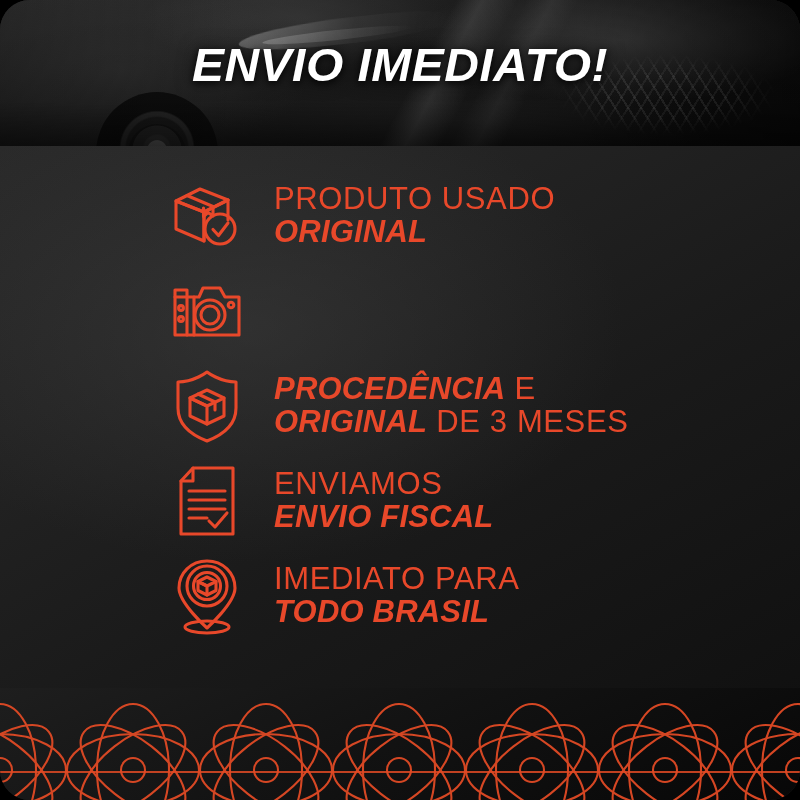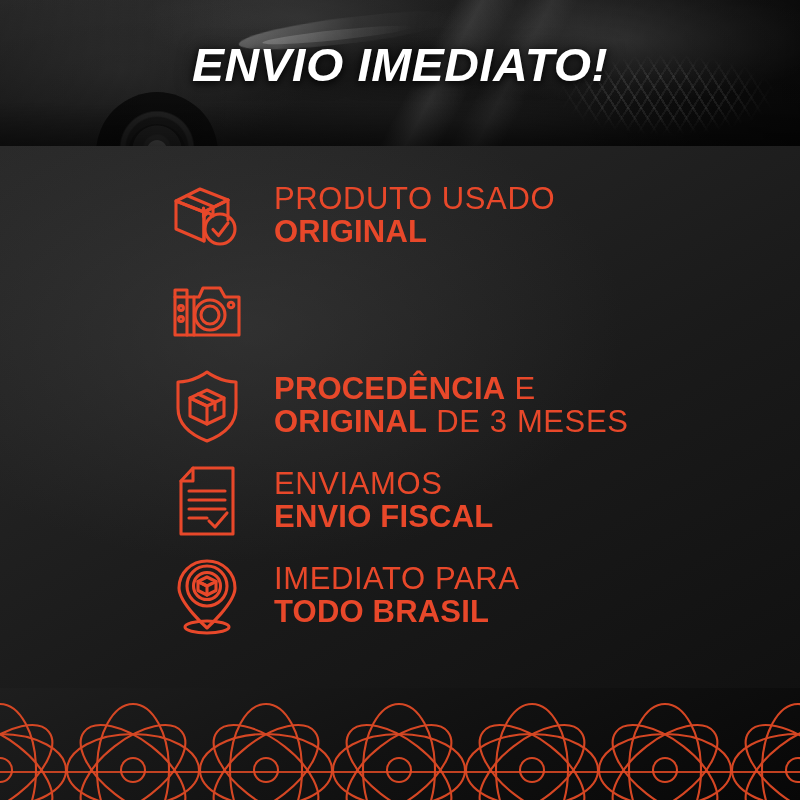--- a/index.html
+++ b/index.html
@@ -10,20 +10,21 @@
   body {
     font-family: "Liberation Sans", sans-serif;
   }
 
   #banner {
     position: relative;
     width: 800px;
     height: 800px;
     overflow: hidden;
     background: #1c1c1c;
+    border-radius: 30px;
   }
 
   
   .header {
     position: absolute;
     top: 0; left: 0;
     width: 800px;
     height: 146px;
     overflow: hidden;
     background: #0d0d0d;
@@ -150,21 +151,21 @@
     margin-left: 28px;
     line-height: 1.06;
     white-space: nowrap;
   }
   .feature-line {
     font-size: 31px;
     letter-spacing: .6px;
     color: #E8482A;
   }
   .w-light { font-weight: 400; }
-  .w-bold  { font-weight: 800; letter-spacing: 0.2px; }
+  .w-bold  { font-weight: 800; letter-spacing: 0.2px; font-style: italic; }
 
   
   .pattern {
     position: absolute;
     left: 0; bottom: 0;
     width: 800px;
     height: 112px;
     overflow: hidden;
     background: linear-gradient(155deg, #1e1e1e 0%, #131313 45%, #070707 100%);
   }

